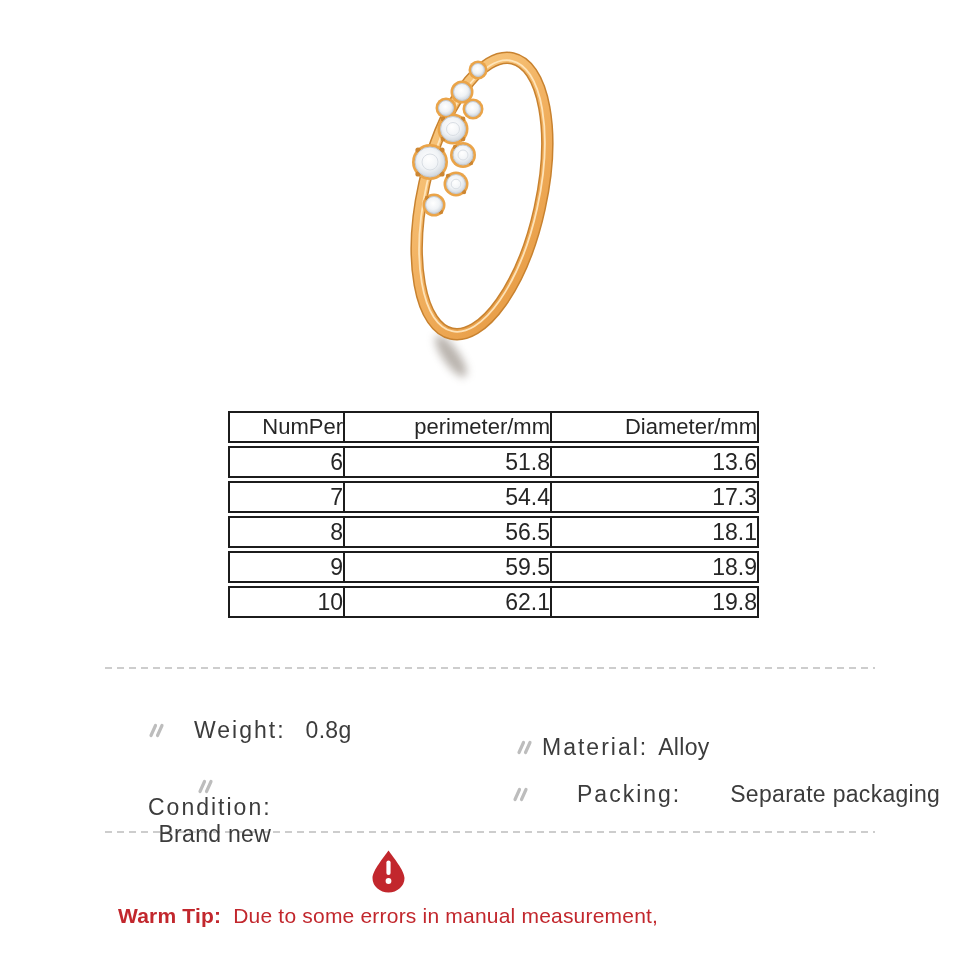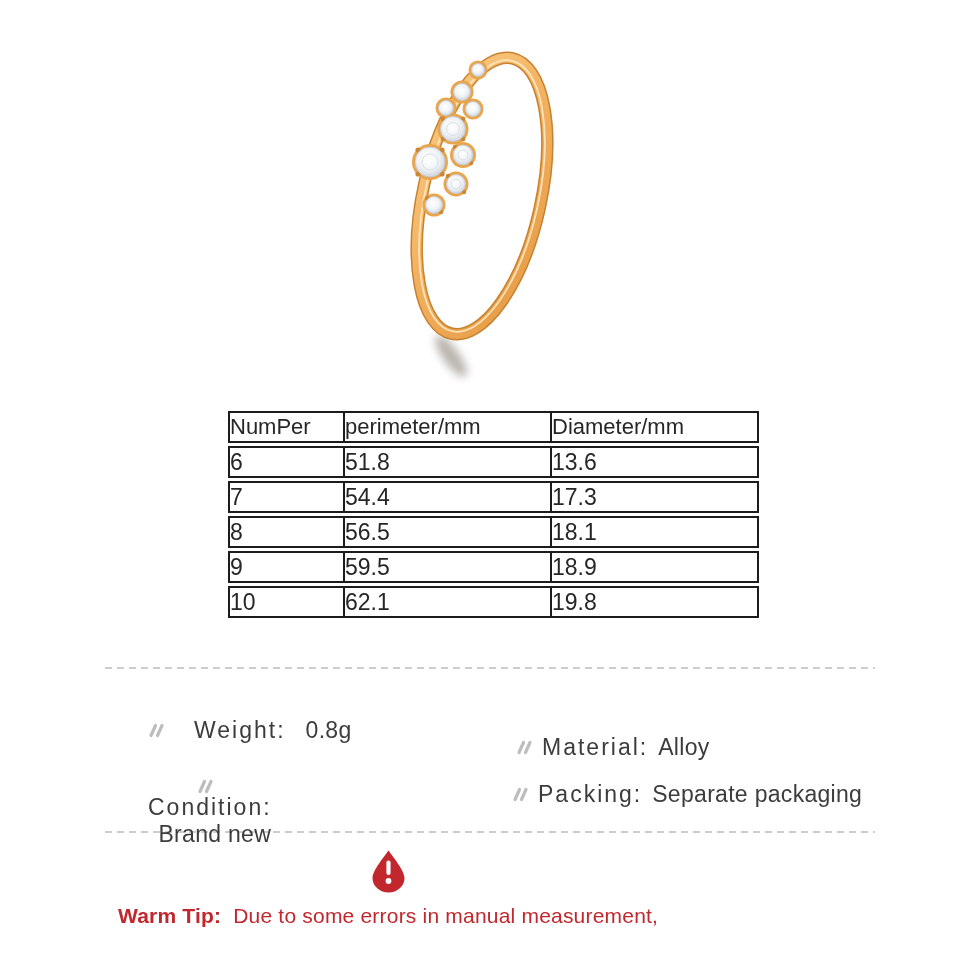--- a/index.html
+++ b/index.html
@@ -30,21 +30,21 @@
     top: 408px;
     width: 531px;
     border-collapse: separate;
     border-spacing: 0 3px;
     table-layout: fixed;
     color: #262626;
   }
   .size-table th, .size-table td {
     border: 2px solid #1c1c1c;
     background: #ffffff;
-    text-align: left;
+    text-align: right;
     vertical-align: middle;
     line-height: 26px;
     padding: 1px 0;
     font-weight: 400;
   }
   .size-table th { font-size: 22px; }
   .size-table td { font-size: 23px; }
   .size-table th + th, .size-table td + td { border-left: none; }
 
   
@@ -68,21 +68,21 @@
     font-size: 23px;
     white-space: nowrap;
   }
   .attr-icon { margin-right: 9px; flex: 0 0 auto; display: block; }
   .attr-label { letter-spacing: 2px; }
   .attr-value { margin-left: 10px; letter-spacing: 0.3px; }
   .attr-value.no-gap { margin-left: 0; }
   .attr-weight    { left: 148px; top: 715px; gap: 20px; }
   .attr-material  { left: 516px; top: 715px; margin-top: 17px; }
   .attr-condition { left: 148px; top: 779px; flex-direction: column; }
-  .attr-packing   { left: 512px; top: 779px; }
+  .attr-packing   { left: 512px; top: 779px; gap: 39px; }
 
   
   .warm-tip {
     position: absolute;
     left: 0;
     top: 849px;
     width: 776px;
     text-align: center;
     color: #c2272d;
   }

